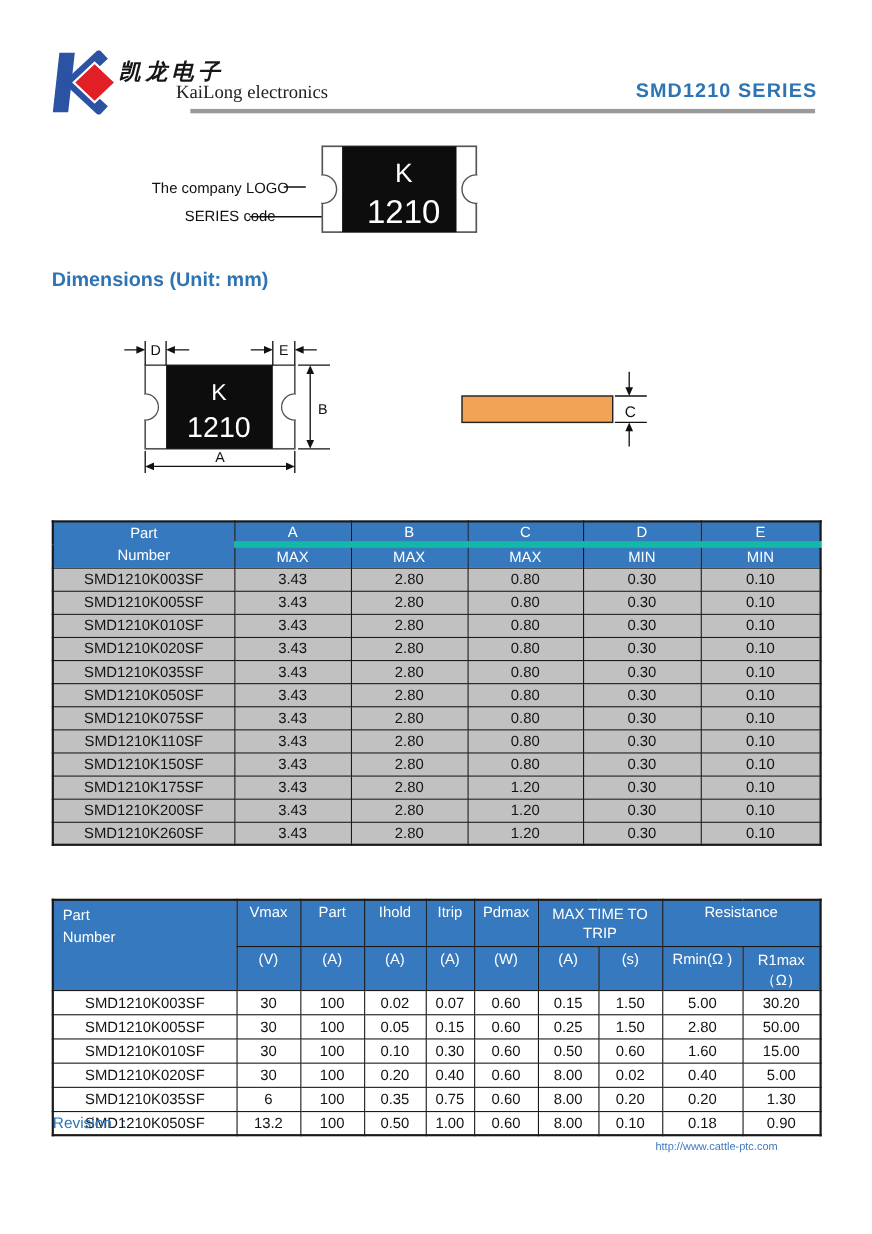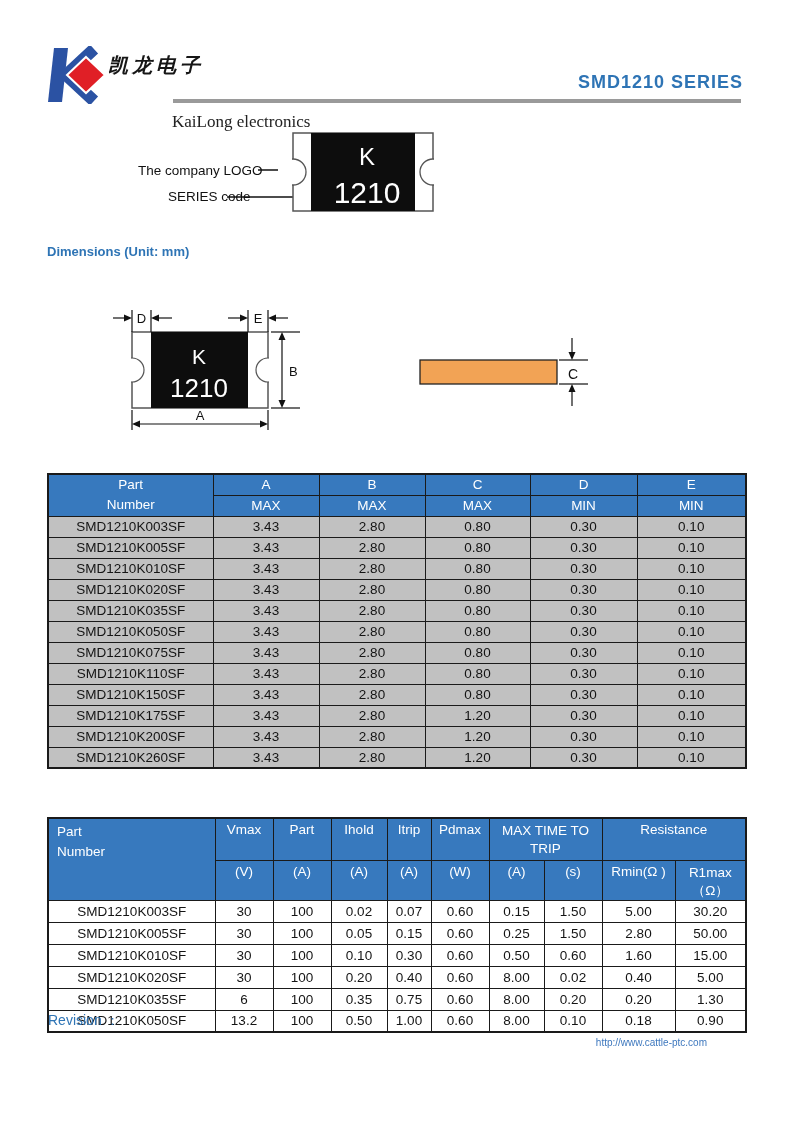--- a/index.html
+++ b/index.html
@@ -10,44 +10,43 @@
     font-family:"Liberation Sans","DejaVu Sans",sans-serif; color:#111;
   }
   
   .logo-k { position:absolute; left:45px; top:46px; }
   .logo-cn {
     position:absolute; left:108px; top:52px; font-size:20px; font-weight:bold;
     font-style:italic; letter-spacing:4px; color:#161616;
     font-family:"DejaVu Sans",sans-serif;
   }
   .logo-en {
-    position:absolute; left:172px; top:74px; font-size:17px; color:#222;
+    position:absolute; left:160px; top:74px; font-size:17px; color:#222;
     font-family:"Liberation Serif","DejaVu Serif",serif;
-    margin-top:38px;
   }
   .series-title {
     position:absolute; right:50px; top:72px; font-size:18px; font-weight:bold;
     color:#2E74B5; letter-spacing:1px;
   }
   .header-rule { position:absolute; left:173px; top:99px; width:568px; height:4px; background:#9a9a9a; }
   
   .fig-component { position:absolute; left:135px; top:123px; }
   .fig-diagram   { position:absolute; left:110px; top:298px; }
   
   .sec-heading {
-    position:absolute; left:47px; font-size:13px; font-weight:bold; color:#2E74B5;
+    position:absolute; left:47px; font-size:18px; font-weight:bold; color:#2E74B5;
   }
   .h-dims { top:244px; }
   .h-elec { top:797px; }
   
   table { border-collapse:collapse; table-layout:fixed; }
   .dim-table { position:absolute; left:47px; top:473px; width:698px; border:2px solid #1a1a1a; }
   .dim-table th, .dim-table td { border:1px solid #1a1a1a; text-align:center; font-weight:normal; }
   .dim-table thead th { background:#3779BE; color:#fff; font-size:13.5px; height:21px; }
-  .dim-table thead tr.sub th { border-top:1px solid #14b8a6; }
+  .dim-table thead tr.sub th { border-top:6px solid #14b8a6; }
   .dim-table td { background:#C1C1C1; font-size:13.5px; height:21px; color:#141414; }
   .part-span div { line-height:20px; }
 
   .elec-table { position:absolute; left:47px; top:817px; width:698px; border:2px solid #1a1a1a; }
   .elec-table th, .elec-table td { border:1px solid #1a1a1a; text-align:center; font-weight:normal; }
   .elec-table thead th { background:#3779BE; color:#fff; font-size:13.5px; vertical-align:top; padding-top:3px; }
   .elec-table thead tr.top th { height:42px; }
   .elec-table thead tr.units th { height:38px; }
   .elec-table th.part-left { text-align:left; padding-left:8px; }
   .elec-table th.part-left div { line-height:20px; }

